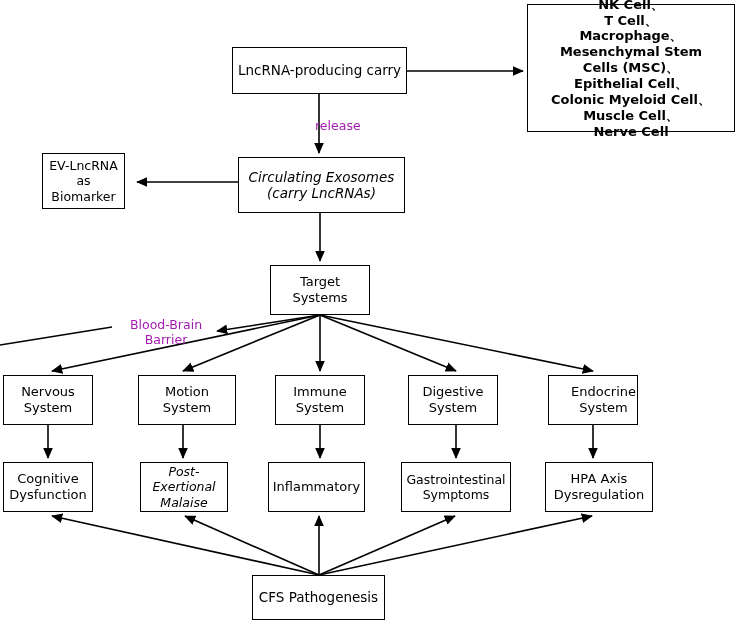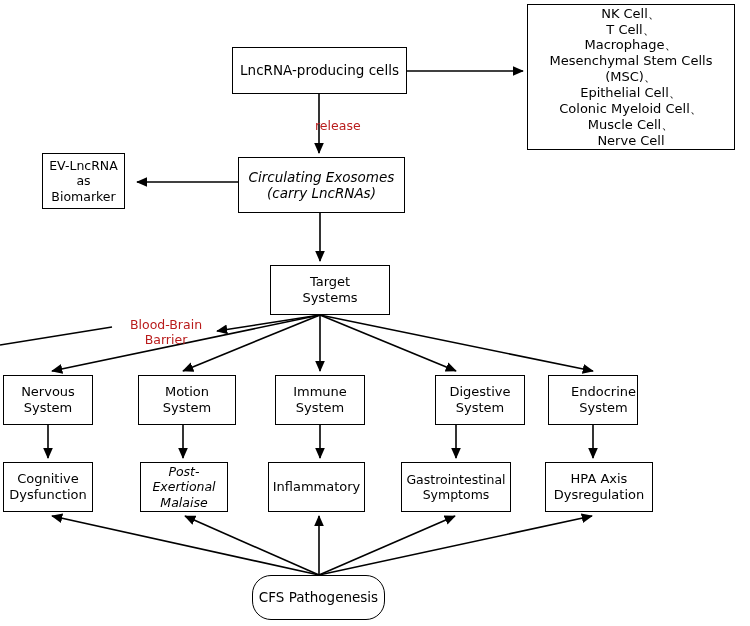--- a/index.html
+++ b/index.html
@@ -17,44 +17,44 @@
     border:1.6px solid #000000;
     background:#ffffff;
     display:flex;align-items:center;justify-content:center;
     text-align:center;
     color:#000000;
     line-height:1.22;
     white-space:pre-line;
     z-index:2;
   }
   .n-lnc      {left:232px;top:47px;width:175px;height:47px;font-size:13.5px;}
-  .n-cells    {left:527px;top:4px;width:208px;height:146px;font-size:13px;padding:2px 15px;}
+  .n-cells    {left:527px;top:4px;width:208px;height:128px;font-size:13px;padding:2px 15px;font-weight:bold;}
   .n-exo      {left:238px;top:157px;width:167px;height:56px;font-size:13.5px;font-style:italic;}
   .n-bio      {left:42px;top:153px;width:83px;height:56px;font-size:12.5px;}
-  .n-target   {left:270px;top:265px;width:120px;height:50px;font-size:13px;}
+  .n-target   {left:270px;top:265px;width:100px;height:50px;font-size:13px;}
 
   .n-sys      {top:375px;height:50px;font-size:13px;}
   .n-nervous  {left:3px;width:90px;}
   .n-motion   {left:138px;width:98px;}
   .n-immune   {left:275px;width:90px;}
-  .n-digest   {left:435px;width:90px;}
+  .n-digest   {left:408px;width:90px;}
   .n-endo     {left:548px;width:90px;padding-left:21px;}
 
   .n-sym      {top:462px;height:50px;font-size:13px;}
   .n-cog      {left:3px;width:90px;}
   .n-pem      {left:140px;width:88px;font-size:12.5px;font-style:italic;}
   .n-infl     {left:268px;width:97px;}
   .n-gi       {left:401px;width:110px;font-size:12.5px;}
   .n-hpa      {left:545px;width:108px;}
 
-  .n-cfs      {left:252px;top:575px;width:133px;height:45px;font-size:13.5px;border-radius:19px;}
+  .n-cfs      {left:252px;top:575px;width:133px;height:45px;font-size:13.5px;}
 
   .free-label{
     position:absolute;
-    color:#b91c1c;
+    color:#a21caf;
     text-align:center;
     white-space:pre-line;
     line-height:1.22;
     z-index:2;
     background:transparent;
   }
   .lbl-release{left:315px;top:118px;font-size:12.5px;text-align:left;}
   .lbl-bbb{left:118px;top:317px;width:96px;font-size:12.5px;}
 </style>
 </head>
@@ -94,21 +94,21 @@
       <path d="M 319 575 L 52 516"></path>
       <path d="M 319 575 L 185 516"></path>
       <path d="M 319 575 L 319 516"></path>
       <path d="M 319 575 L 455 516"></path>
       <path d="M 319 575 L 592 516"></path>
     </g>
 
     <path d="M 0 345 L 112 327" stroke="#000000" stroke-width="1.4" fill="none"></path>
   </svg>
 
-  <div class="node n-lnc">LncRNA-producing cells</div>
+  <div class="node n-lnc">LncRNA-producing carry</div>
 
   <div class="node n-cells">NK Cell、
 T Cell、
 Macrophage、
 Mesenchymal Stem Cells (MSC)、
 Epithelial Cell、
 Colonic Myeloid Cell、
 Muscle Cell、
 Nerve Cell</div>
 

